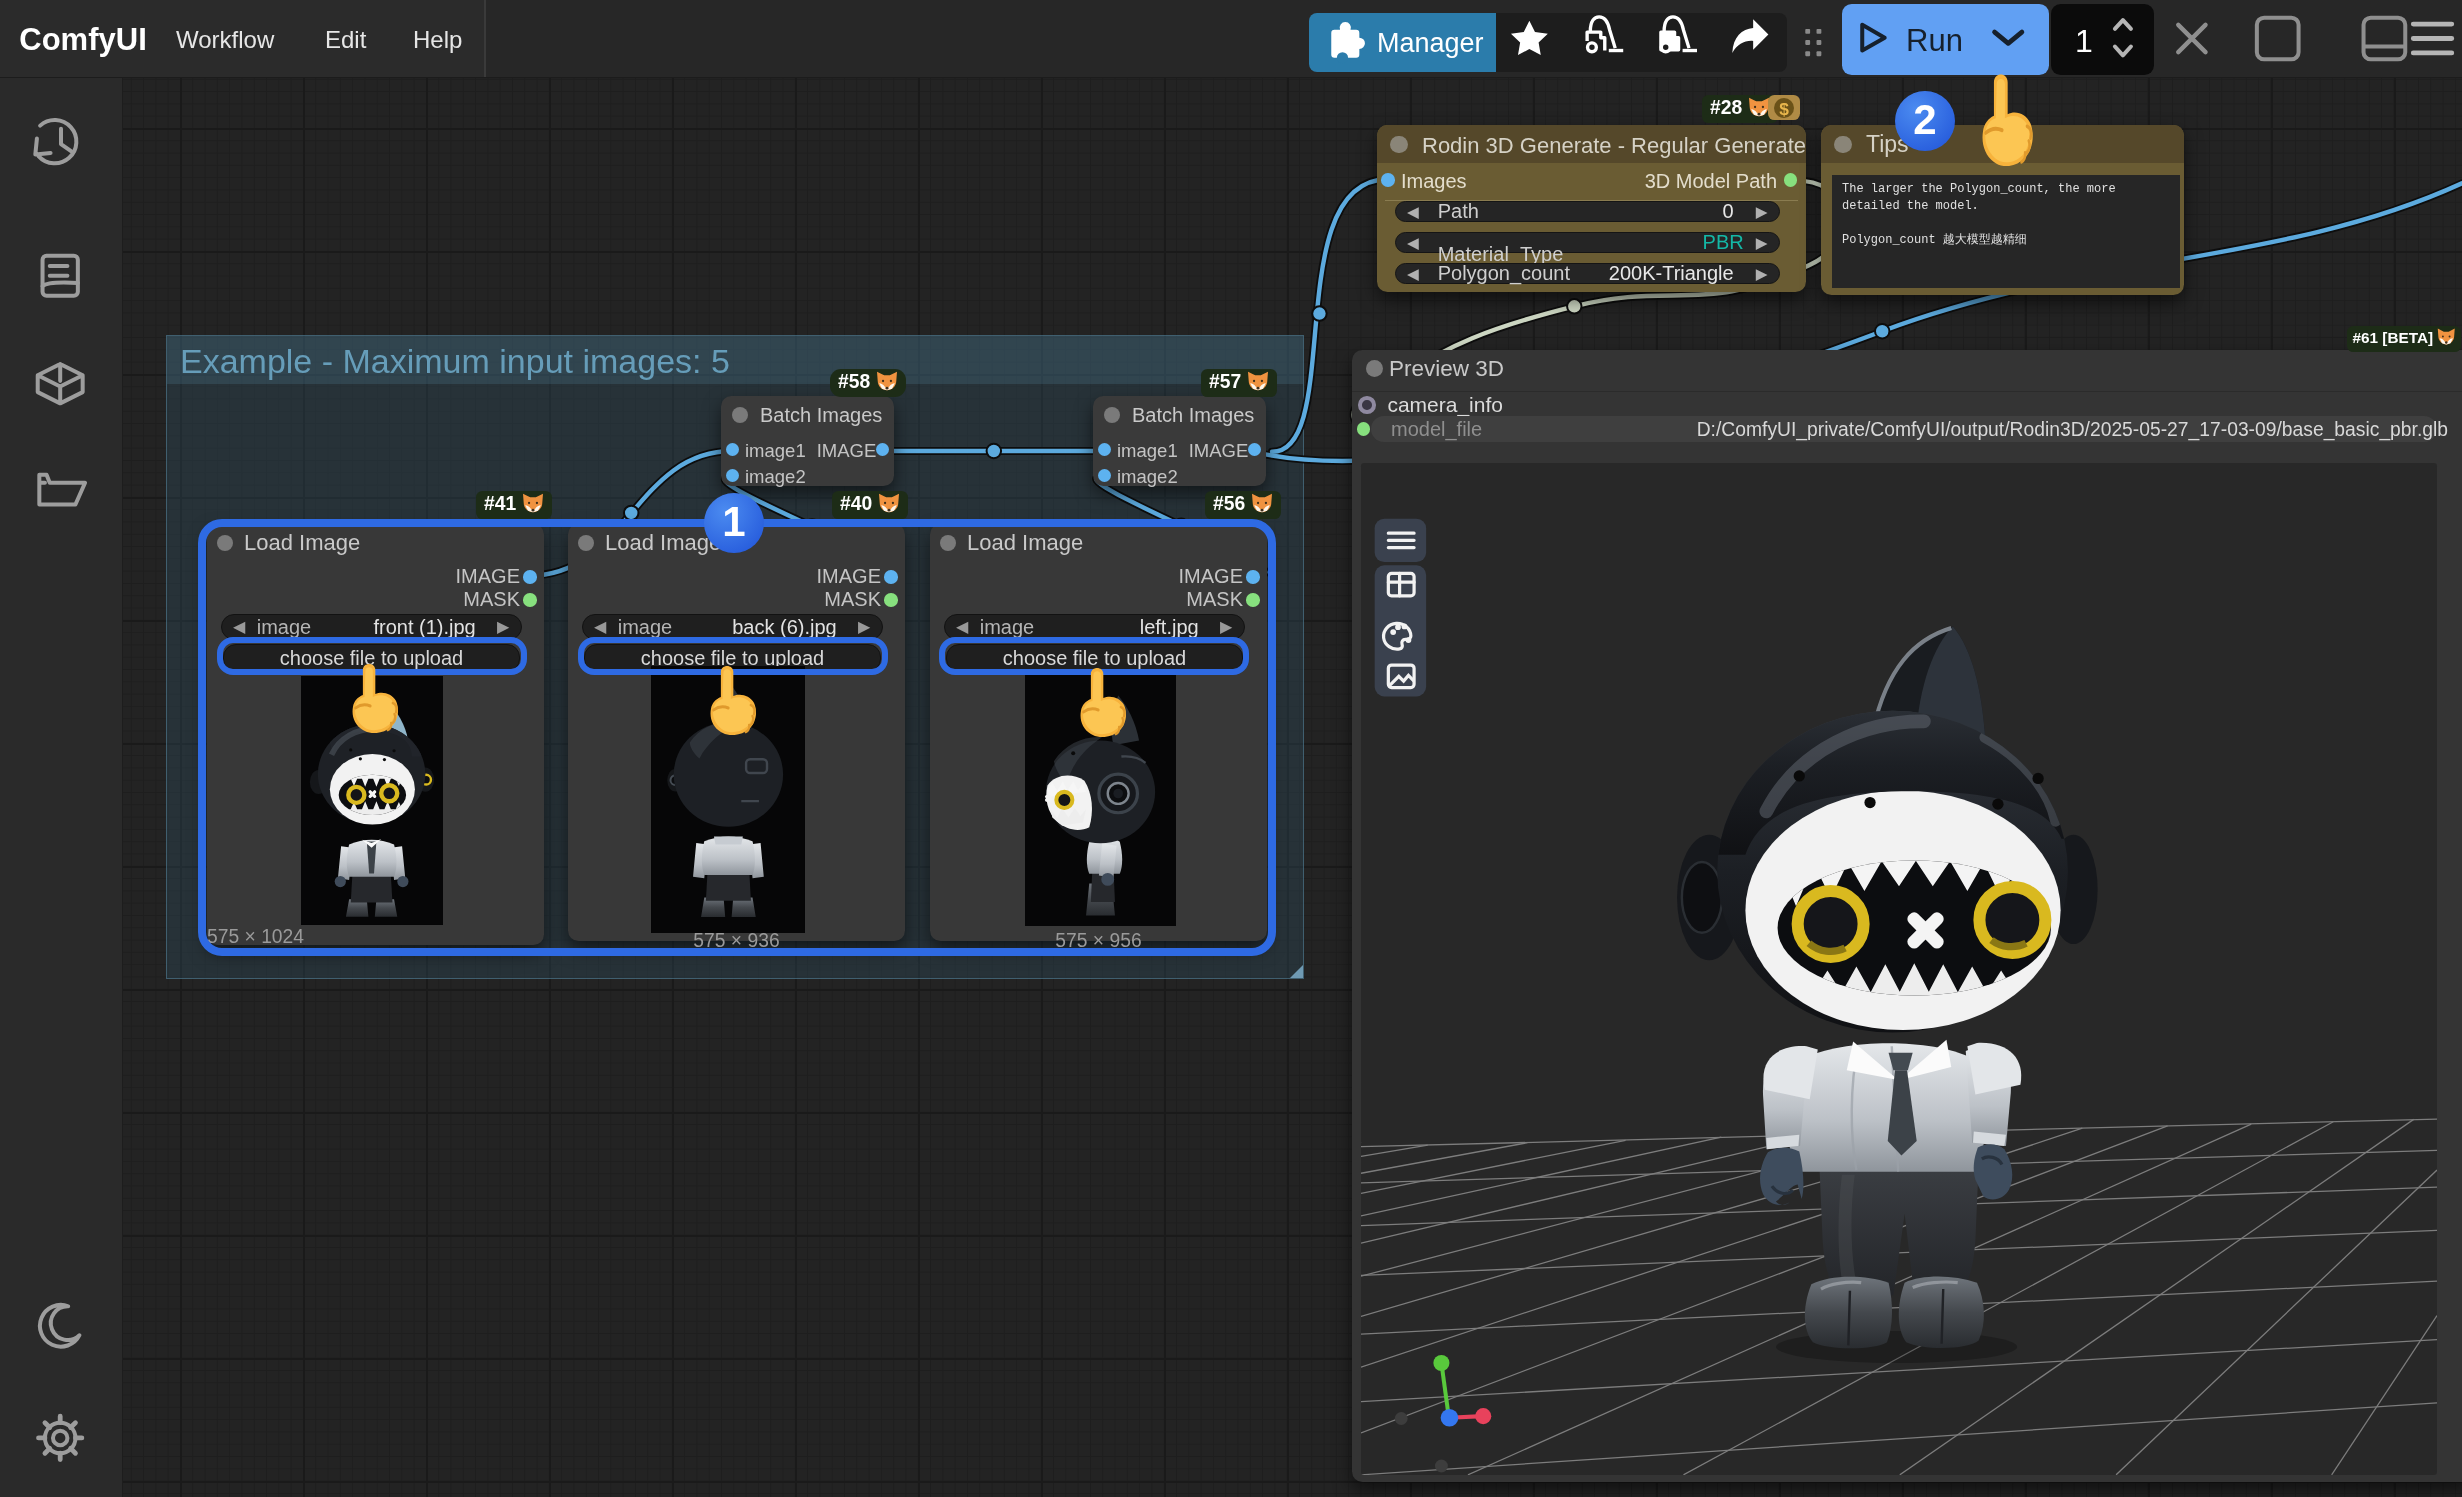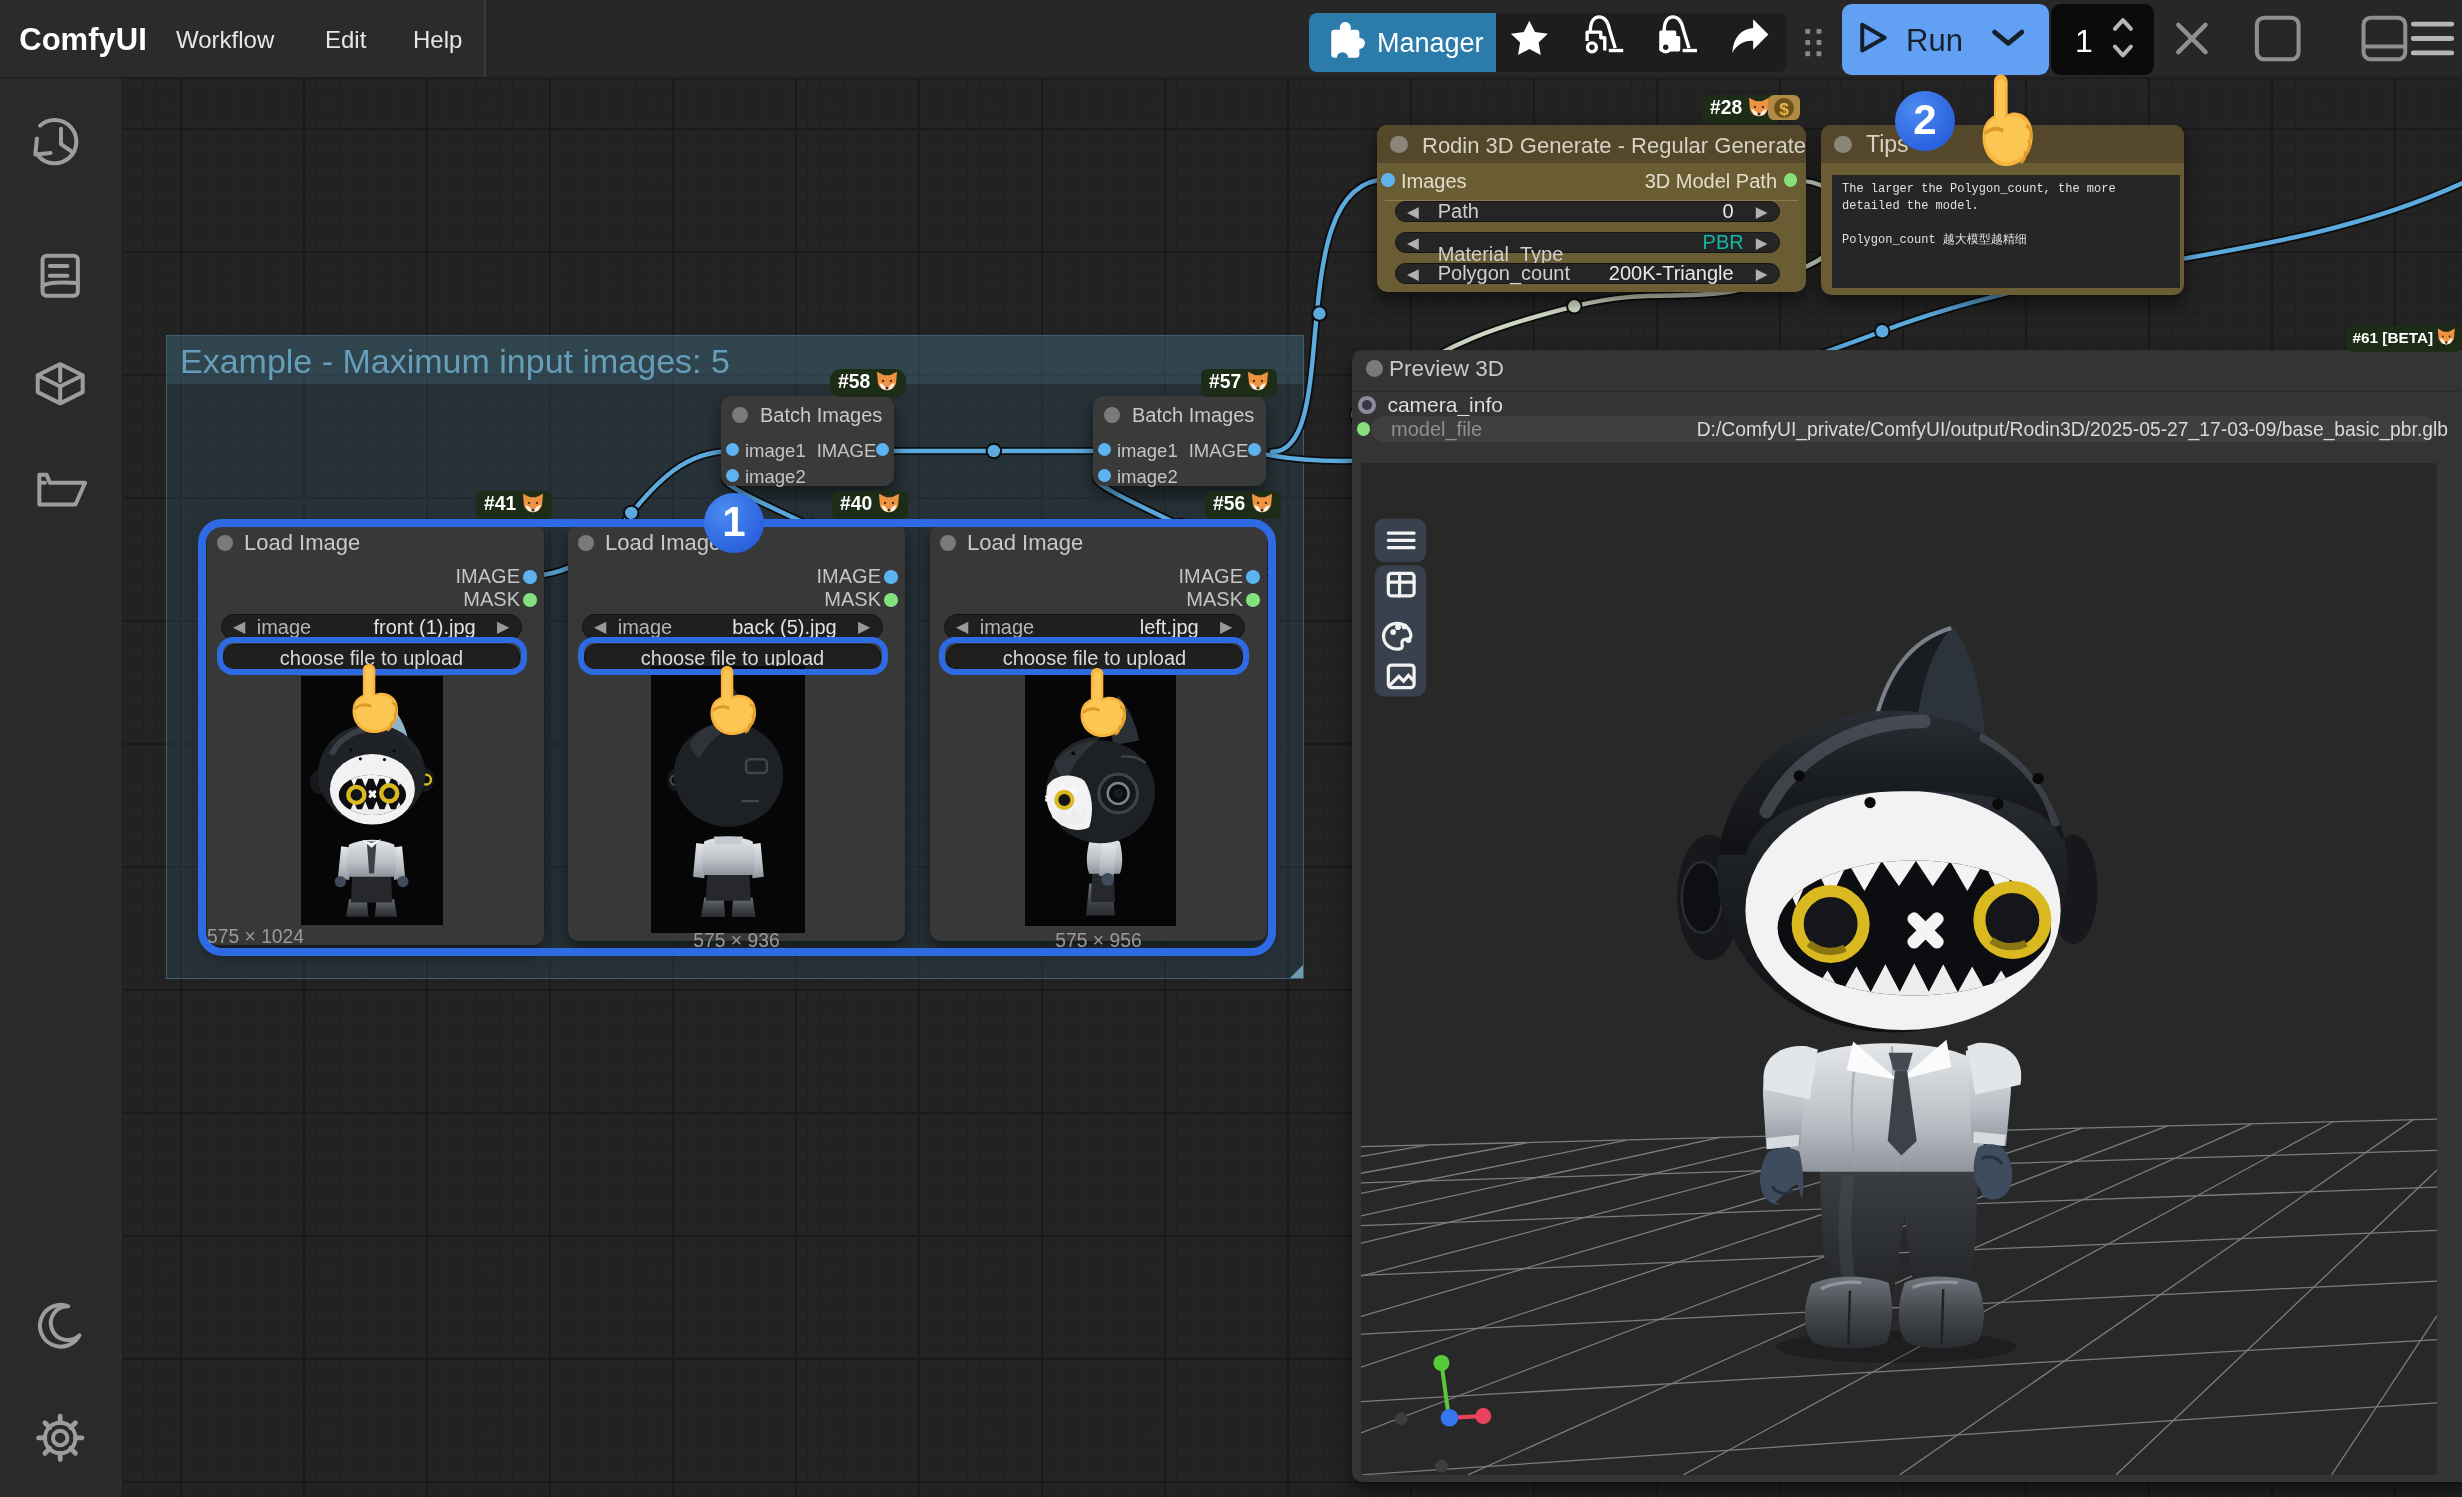--- a/index.html
+++ b/index.html
@@ -173,21 +173,21 @@
 <div class="node limg" style="left:568px;top:524px;width:337px;height:417px;">
  <div class="ndot" style="left:9.7px;top:10.5px;width:16px;height:16px;"></div>
  <div class="ntext" style="left:37px;top:6.4px;font-size:22px;">Load Image</div>
  <div class="slotR" style="right:24px;top:41px;">IMAGE</div>
  <div class="slotR" style="right:24px;top:64px;">MASK</div>
  <div class="sdot blue" style="right:7.2px;top:46px;"></div>
  <div class="sdot green" style="right:7.2px;top:69px;"></div>
  <div class="combo" style="left:13.7px;top:90px;width:299px;">
   <span style="position:absolute;left:11.3px;top:2.4px;color:#999;font-size:16px;">◀</span>
         <span style="position:absolute;left:35px;top:0.8px;color:#b5b5b5;">image</span>
-  <span style="position:absolute;right:45px;top:0.8px;color:#e2e2e2;">back (5).jpg</span>
+  <span style="position:absolute;right:45px;top:0.8px;color:#e2e2e2;">back (6).jpg</span>
         <span style="position:absolute;right:11.3px;top:2.4px;color:#999;font-size:16px;">▶</span>
  </div>
  <div class="combo" style="left:16px;top:120px;width:295px;height:26px;text-align:center;color:#d8d8d8;"><span style="position:relative;top:1.6px;">choose file to upload</span></div>
  <div style="position:absolute;left:83px;top:142px;width:154px;height:267px;background:#060607;">
   <svg width="154" height="267" viewBox="0 0 191 332">
           <use href="#robotback"></use>
         </svg>
  </div>
  <div style="position:absolute;left:0;top:406px;width:100%;text-align:center;font-size:19.3px;color:#9a9a9a;">575 × 936</div>
 </div>

